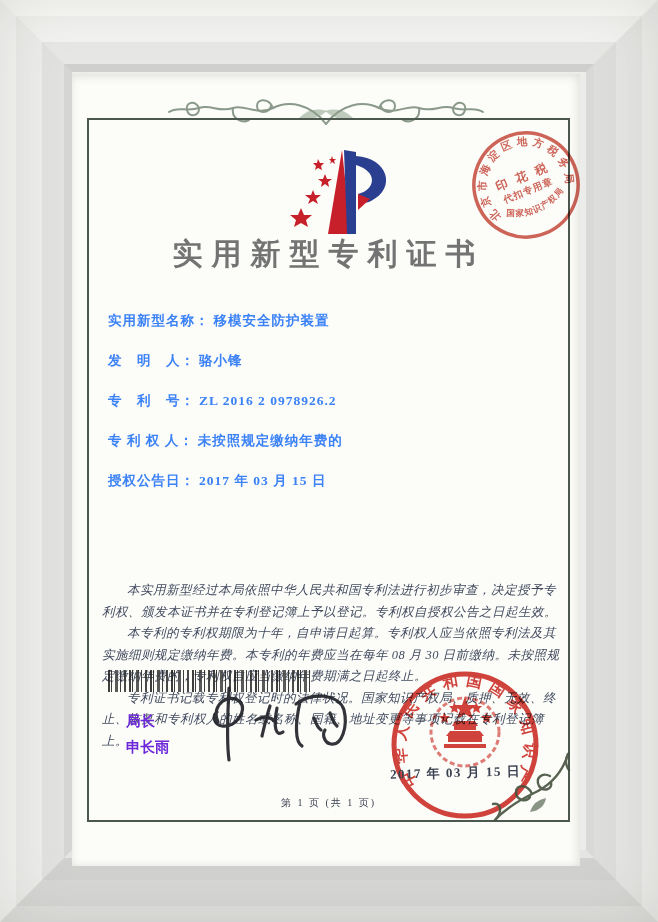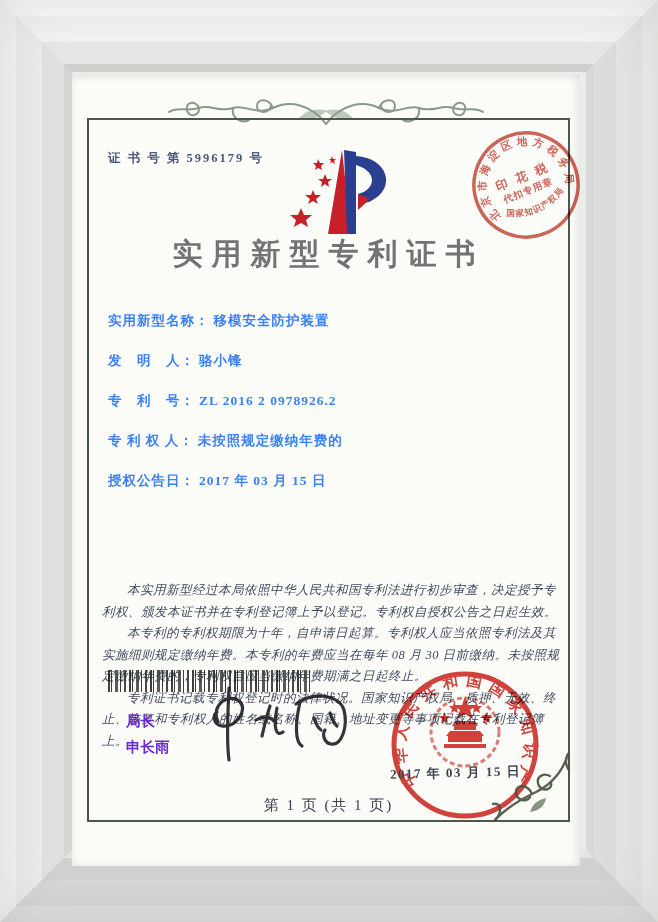--- a/index.html
+++ b/index.html
@@ -37,21 +37,21 @@
   
   .officer{position:absolute;left:54px;top:634px;font-size:14.5px;font-weight:bold;color:#6d28d9;line-height:26px;}
   .signature{position:absolute;left:118px;top:608px;width:175px;height:90px;}
   
   .main-seal{position:absolute;left:316px;top:594px;width:154px;height:154px;mix-blend-mode:multiply;opacity:.93;}
   .seal-date{position:absolute;left:318px;top:690px;font-size:13px;font-weight:bold;color:#3c4150;
              letter-spacing:1.5px;transform:rotate(-1.5deg);}
   .tax-seal{position:absolute;left:399px;top:56px;width:110px;height:110px;transform:rotate(-22deg);
             mix-blend-mode:multiply;opacity:.88;}
   
-  .footer{position:absolute;left:15px;right:10px;top:722px;text-align:center;font-size:15px;
+  .footer{position:absolute;left:15px;right:10px;top:722px;text-align:center;font-size:10px;
           color:#3a4050;letter-spacing:2px;}
   
   .orn-top{position:absolute;left:50%;top:16px;transform:translateX(-50%);width:330px;height:46px;}
   .orn-corner{position:absolute;right:8px;bottom:42px;width:82px;height:76px;}
 </style>
 </head>
 <body>
 
 <div class="photo">
   <div class="f1"></div>
@@ -71,21 +71,20 @@
         <path d="M292,18 C296,10 306,12 304,20 C302,28 292,26 292,19"></path>
         <path d="M72,18 C70,28 80,34 88,30"></path>
         <path d="M258,18 C260,28 250,34 242,30"></path>
       </g>
       <path d="M138,28 q12,-12 28,-7 q-14,12 -28,7" fill="#8aa08a" opacity=".55"></path>
       <path d="M192,28 q-12,-12 -28,-7 q14,12 28,7" fill="#8aa08a" opacity=".55"></path>
     </svg>
 
     <div class="cert-border"></div>
 
-    <div class="cert-number">证 书 号 第 5996179 号</div>
 
     <svg class="logo" viewBox="0 0 116 92">
       <polygon points="57,4 66,88 43,88" fill="#c8202a"></polygon>
       <polygon points="59,4 71,6 71,88 62,88" fill="#2b3f90"></polygon>
       <path d="M71,10 C103,12 112,42 86,55 C78,59 73,55 73,48 C90,44 94,26 71,19 Z" fill="#2b3f90"></path>
       <polygon points="73,48 85,53 73,64" fill="#c8202a"></polygon>
       <g fill="#c8202a">
         <polygon points="16,62 19,69 27,69 21,74 23,81 16,77 9,81 11,74 5,69 13,69"></polygon>
         <polygon points="28,44 30,49 36,49 31,53 33,58 28,55 23,58 25,53 20,49 26,49"></polygon>
         <polygon points="40,28 42,33 47,33 43,36 44,41 40,38 36,41 37,36 33,33 38,33"></polygon>

